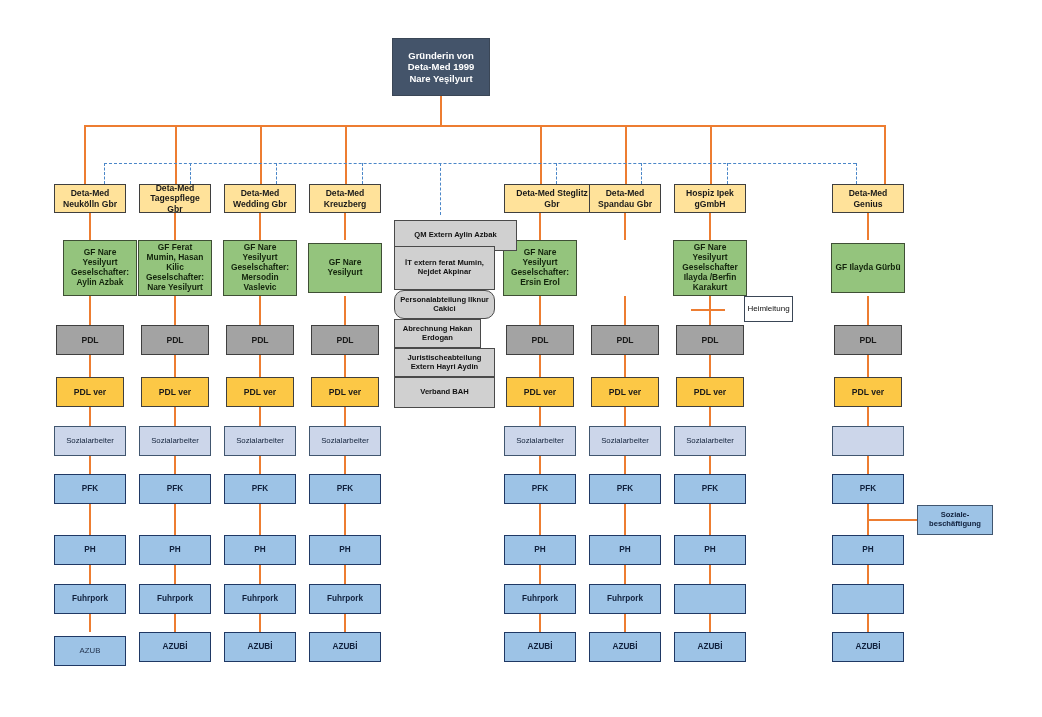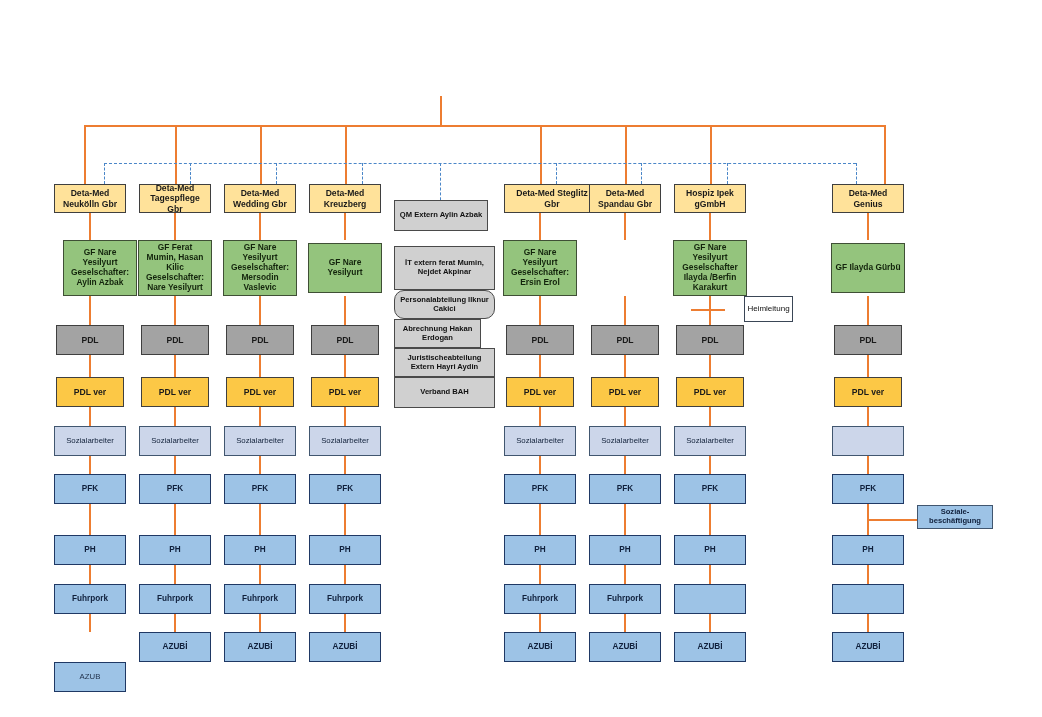--- a/index.html
+++ b/index.html
@@ -114,20 +114,21 @@
     position: absolute;
     width: 0;
     border-left: 1.4px dashed #4a86c8;
   }
 </style>
 </head>
 <body>
 
 <div id="chart">
 
+  <div class="node n-root" style="left:392px; top:38px; width:98px; height:58px;">Gründerin von Deta-Med 1999 Nare Yeşilyurt</div>
 
   <div class="conn v" style="left:440px; top:96px; height:30px;"></div>
 
   <div class="conn h" style="left:84px; top:125px; width:802px;"></div>
 
   <div class="conn v" style="left:84px;  top:125px; height:59px;"></div>
   <div class="conn v" style="left:175px; top:125px; height:59px;"></div>
   <div class="conn v" style="left:260px; top:125px; height:59px;"></div>
   <div class="conn v" style="left:345px; top:125px; height:59px;"></div>
   <div class="conn v" style="left:540px; top:125px; height:59px;"></div>
@@ -233,21 +234,21 @@
   <div class="node n-unit" style="left:832px; top:184px; width:72px; height:29px;">Deta-Med Genius</div>
 
   <div class="node n-gf" style="left:63px;  top:240px; width:74px; height:56px;">GF Nare Yesilyurt Geselschafter: Aylin Azbak</div>
   <div class="node n-gf" style="left:138px; top:240px; width:74px; height:56px;">GF Ferat Mumin, Hasan Kilic Geselschafter: Nare Yesilyurt</div>
   <div class="node n-gf" style="left:223px; top:240px; width:74px; height:56px;">GF Nare Yesilyurt Geselschafter: Mersodin Vaslevic</div>
   <div class="node n-gf" style="left:308px; top:243px; width:74px; height:50px;">GF Nare Yesilyurt</div>
   <div class="node n-gf" style="left:503px; top:240px; width:74px; height:56px;">GF Nare Yesilyurt Geselschafter: Ersin Erol</div>
   <div class="node n-gf" style="left:673px; top:240px; width:74px; height:56px;">GF Nare Yesilyurt Geselschafter Ilayda /Berfin Karakurt</div>
   <div class="node n-gf" style="left:831px; top:243px; width:74px; height:50px;">GF Ilayda Gürbü</div>
 
-  <div class="node n-gray" style="left:394px; top:200px; width:94px; height:31px;">QM Extern Aylin Azbak</div>
+  <div class="node n-gray" style="left:394px; top:220px; width:123px; height:31px;">QM Extern Aylin Azbak</div>
   <div class="node n-gray" style="left:394px; top:246px; width:101px; height:44px;">İT extern ferat Mumin, Nejdet Akpinar</div>
   <div class="node n-gray" style="left:394px; top:290px; width:101px; height:29px;border-radius:10px;">Personalabteilung Ilknur Cakici</div>
   <div class="node n-gray" style="left:394px; top:319px; width:87px; height:29px;">Abrechnung Hakan Erdogan</div>
   <div class="node n-gray" style="left:394px; top:348px; width:101px; height:29px;">Juristischeabteilung Extern Hayri Aydin</div>
   <div class="node n-gray" style="left:394px; top:377px; width:101px; height:31px;">Verband BAH</div>
 
   <div class="node n-pdl" style="left:56px;  top:325px; width:68px; height:30px;">PDL</div>
   <div class="node n-pdl" style="left:141px; top:325px; width:68px; height:30px;">PDL</div>
   <div class="node n-pdl" style="left:226px; top:325px; width:68px; height:30px;">PDL</div>
   <div class="node n-pdl" style="left:311px; top:325px; width:68px; height:30px;">PDL</div>
@@ -294,26 +295,26 @@
 
   <div class="node n-blue" style="left:54px;  top:584px; width:72px; height:30px;">Fuhrpork</div>
   <div class="node n-blue" style="left:139px; top:584px; width:72px; height:30px;">Fuhrpork</div>
   <div class="node n-blue" style="left:224px; top:584px; width:72px; height:30px;">Fuhrpork</div>
   <div class="node n-blue" style="left:309px; top:584px; width:72px; height:30px;">Fuhrpork</div>
   <div class="node n-blue" style="left:504px; top:584px; width:72px; height:30px;">Fuhrpork</div>
   <div class="node n-blue" style="left:589px; top:584px; width:72px; height:30px;">Fuhrpork</div>
   <div class="node n-blue" style="left:674px; top:584px; width:72px; height:30px;"></div>
   <div class="node n-blue" style="left:832px; top:584px; width:72px; height:30px;"></div>
 
-  <div class="node n-blue thin" style="left:54px;  top:662px; width:72px; height:30px;text-align:right;">AZUB</div>
+  <div class="node n-blue thin" style="left:54px;  top:636px; width:72px; height:30px;text-align:right;">AZUB</div>
   <div class="node n-blue" style="left:139px; top:632px; width:72px; height:30px;">AZUBİ</div>
   <div class="node n-blue" style="left:224px; top:632px; width:72px; height:30px;">AZUBİ</div>
   <div class="node n-blue" style="left:309px; top:632px; width:72px; height:30px;">AZUBİ</div>
   <div class="node n-blue" style="left:504px; top:632px; width:72px; height:30px;">AZUBİ</div>
   <div class="node n-blue" style="left:589px; top:632px; width:72px; height:30px;">AZUBİ</div>
   <div class="node n-blue" style="left:674px; top:632px; width:72px; height:30px;">AZUBİ</div>
   <div class="node n-blue" style="left:832px; top:632px; width:72px; height:30px;">AZUBİ</div>
 
   <div class="node n-plain" style="left:744px; top:296px; width:49px; height:26px;">Heimleitung</div>
 
-  <div class="node n-soc" style="left:917px; top:505px; width:76px; height:24px;">Soziale-beschäftigung</div>
+  <div class="node n-soc" style="left:917px; top:505px; width:76px; height:30px;">Soziale-beschäftigung</div>
 
 </div>
 
 </body></html>

